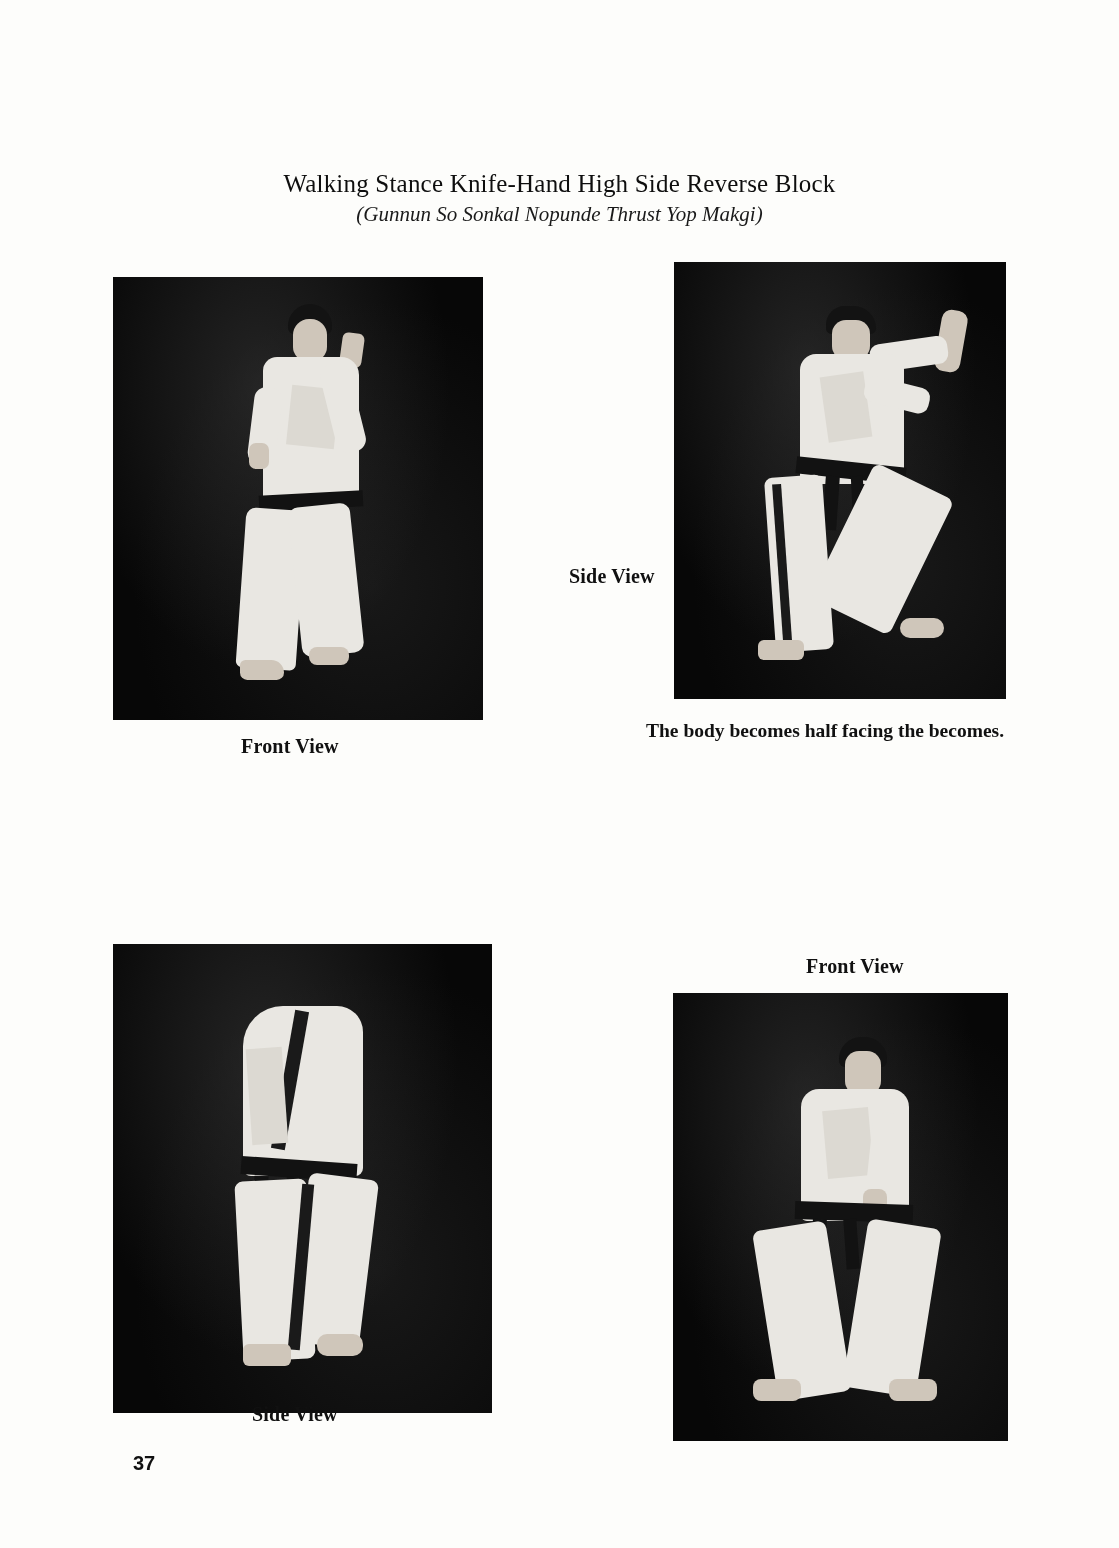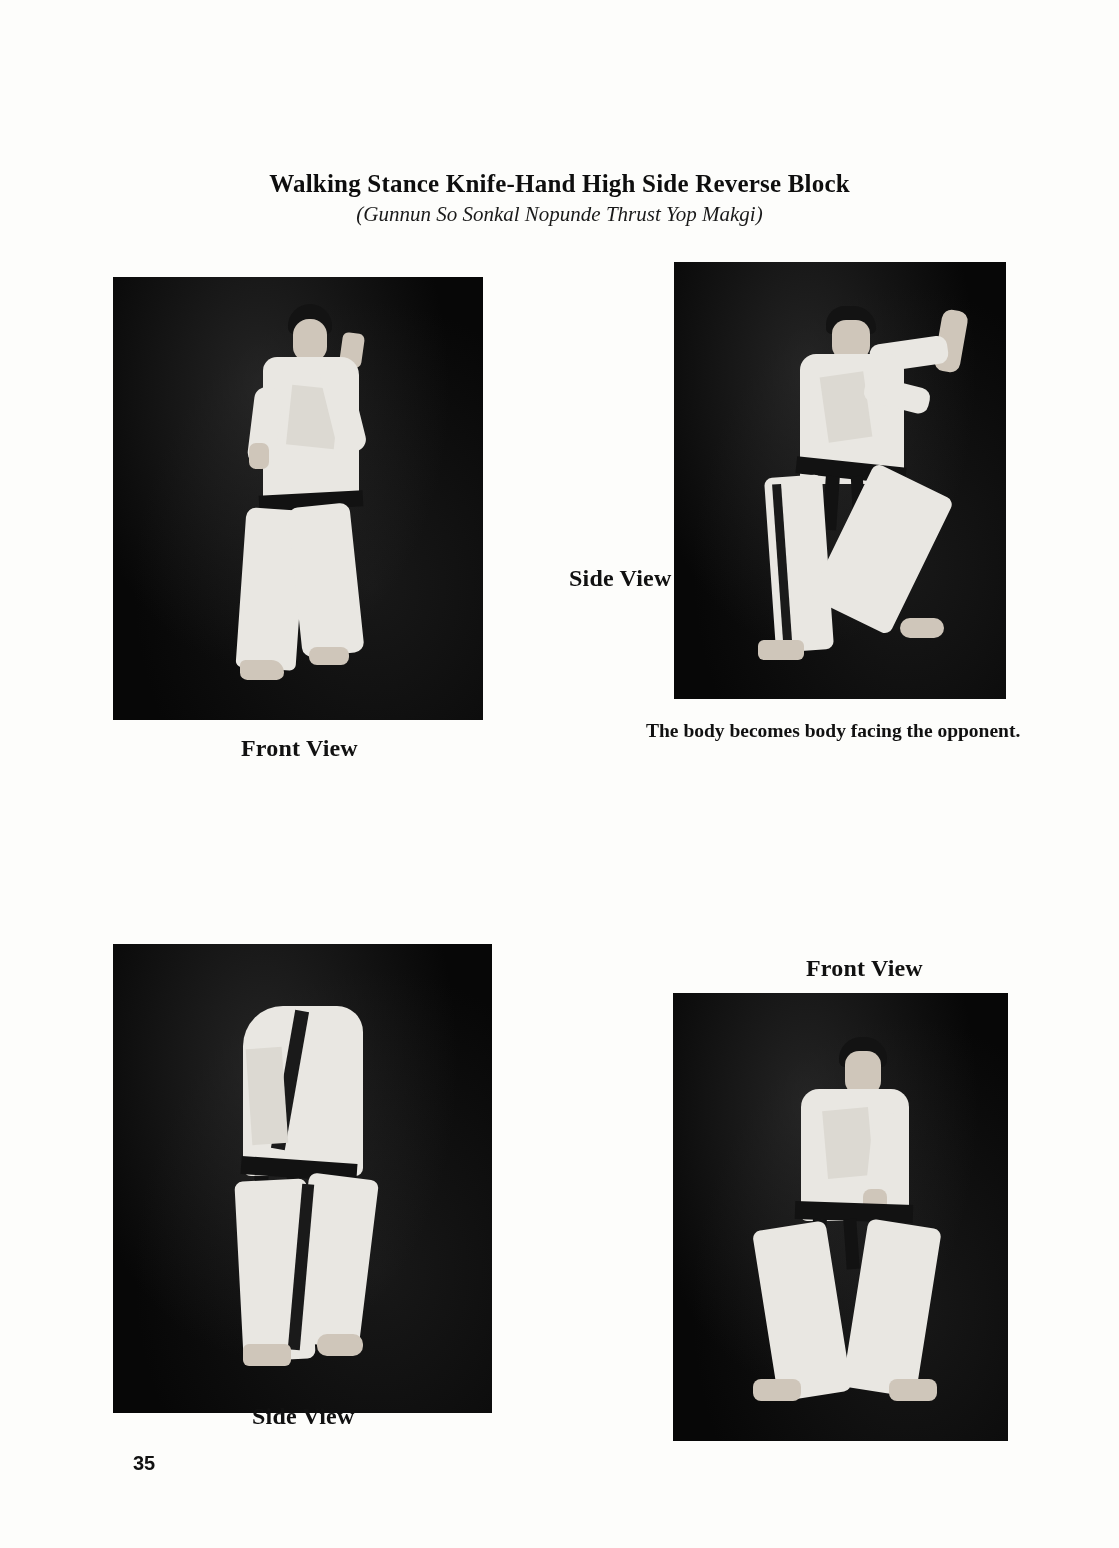--- a/index.html
+++ b/index.html
@@ -24,21 +24,21 @@
 
   
   .section-title {
     position: absolute;
     text-align: center;
     width: 100%;
     left: 0;
   }
   .section-title .main {
     font-family: "Liberation Serif", serif;
-    font-weight: bold;
+    font-weight: normal;
     font-size: 25px;
     letter-spacing: 0.2px;
     color: #0e0e0e;
     display: block;
   }
   .section-title .sub {
     font-family: "Liberation Serif", serif;
     font-style: italic;
     font-size: 21px;
     color: #1a1a1a;
@@ -68,21 +68,21 @@
   .skin { background: #cfc6ba; }
   .belt { background: #121212; }
   .hair { background: #131313; }
   .stripe { background: #1a1a1a; }
 
   
   .caption {
     position: absolute;
     font-family: "Liberation Serif", serif;
     font-weight: bold;
-    font-size: 24px;
+    font-size: 20px;
     color: #111;
     letter-spacing: 0.2px;
   }
   .note {
     position: absolute;
     font-family: "Liberation Serif", serif;
     font-weight: bold;
     font-size: 19.5px;
     color: #111;
   }
@@ -152,21 +152,21 @@
     <div class="fig belt" style="left:150px; top:214px; width:14px; height:54px; transform:rotate(4deg);"></div>
     <div class="fig belt" style="left:178px; top:214px; width:12px; height:48px; transform:rotate(-3deg);"></div>
 
     <div class="fig gi" style="left:96px; top:214px; width:58px; height:175px; border-radius:8px; transform:rotate(-4deg);"></div>
     <div class="fig gi" style="left:164px; top:212px; width:88px; height:150px; border-radius:8px; transform:rotate(26deg);"></div>
     <div class="fig stripe" style="left:104px; top:222px; width:9px; height:170px; transform:rotate(-4deg);"></div>
     <div class="fig skin" style="left:84px; top:378px; width:46px; height:20px; border-radius:6px;"></div>
     <div class="fig skin" style="left:226px; top:356px; width:44px; height:20px; border-radius:10px;"></div>
   </div>
 
-  <div class="note" style="left:646px; top:720px;">The body becomes body facing the opponent.</div>
+  <div class="note" style="left:646px; top:720px;">The body becomes half facing the becomes.</div>
 
 
   <div class="caption" style="left:806px; top:955px;">Front View</div>
 
   <div class="photo" style="left:113px; top:944px; width:379px; height:469px;">
     <div class="noise"></div>
 
     <div class="fig gi" style="left:130px; top:62px; width:120px; height:170px; border-radius:40px 26px 8px 8px;"></div>
     <div class="fig stripe" style="left:170px; top:66px; width:14px; height:140px; transform:rotate(10deg);"></div>
     <div class="fig gi2" style="left:136px; top:104px; width:36px; height:96px; transform:rotate(-4deg);"></div>
@@ -198,15 +198,15 @@
     <div class="fig belt" style="left:122px; top:210px; width:118px; height:18px; transform:rotate(2deg);"></div>
     <div class="fig belt" style="left:138px; top:226px; width:14px; height:56px; transform:rotate(4deg);"></div>
     <div class="fig belt" style="left:172px; top:226px; width:13px; height:50px; transform:rotate(-4deg);"></div>
 
     <div class="fig gi" style="left:92px; top:232px; width:74px; height:172px; border-radius:8px; transform:rotate(-9deg);"></div>
     <div class="fig gi" style="left:182px; top:230px; width:74px; height:170px; border-radius:8px; transform:rotate(9deg);"></div>
     <div class="fig skin" style="left:80px; top:386px; width:48px; height:22px; border-radius:8px;"></div>
     <div class="fig skin" style="left:216px; top:386px; width:48px; height:22px; border-radius:8px;"></div>
   </div>
 
-  <div class="page-number">35</div>
+  <div class="page-number">37</div>
 
 </div>
 
 </body></html>

